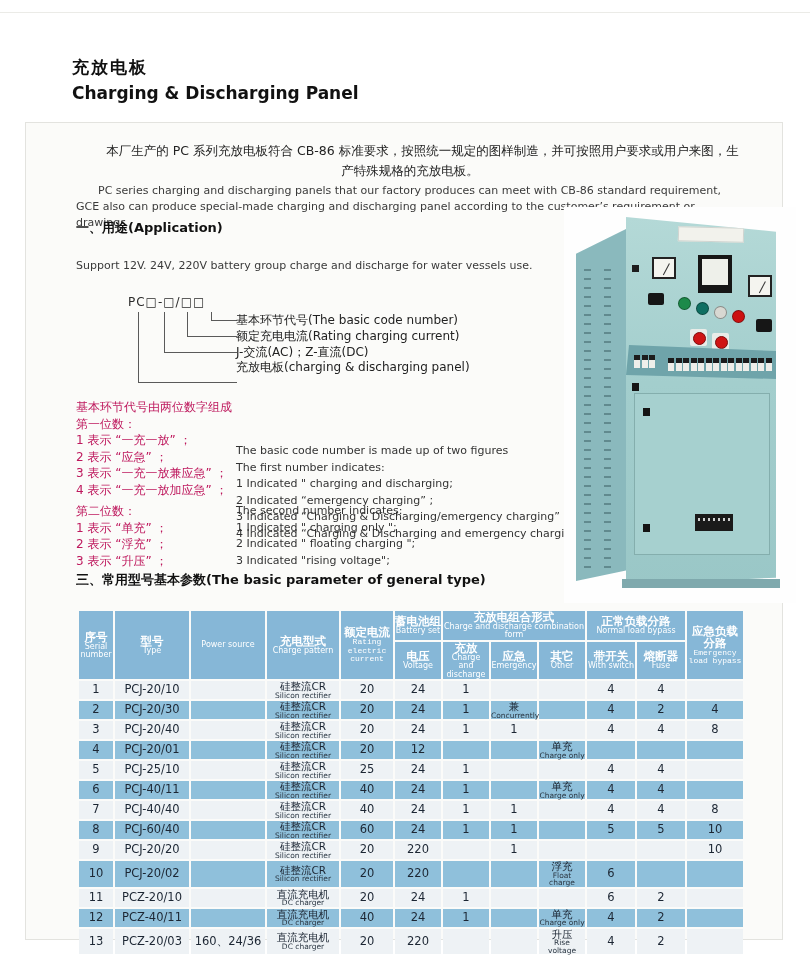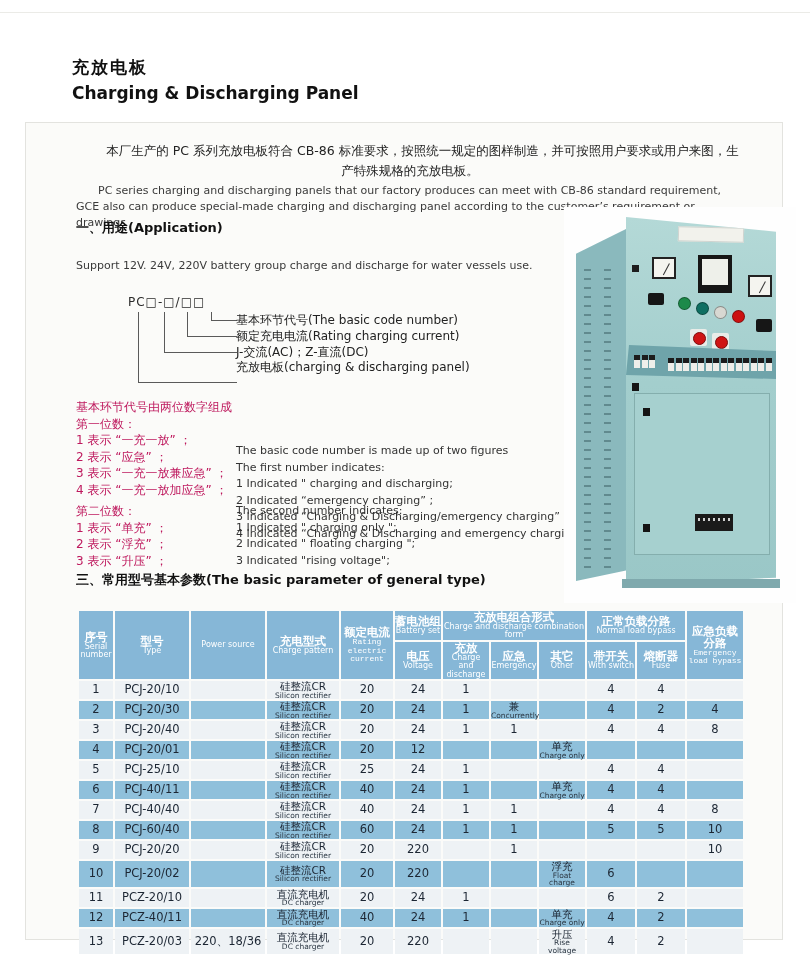--- a/index.html
+++ b/index.html
@@ -441,21 +441,21 @@
             <div class="c-zh">单充</div>
             <div class="c-en">Charge only</div>
           </td>
           <td>4</td>
           <td>2</td>
           <td></td>
         </tr>
         <tr class="odd">
           <td>13</td>
           <td>PCZ-20/03</td>
-          <td>220、18/36</td>
+          <td>160、24/36</td>
           <td>
             <div class="c-zh">直流充电机</div>
             <div class="c-en">DC charger</div>
           </td>
           <td>20</td>
           <td>220</td>
           <td></td>
           <td></td>
           <td>
             <div class="c-zh">升压</div>

